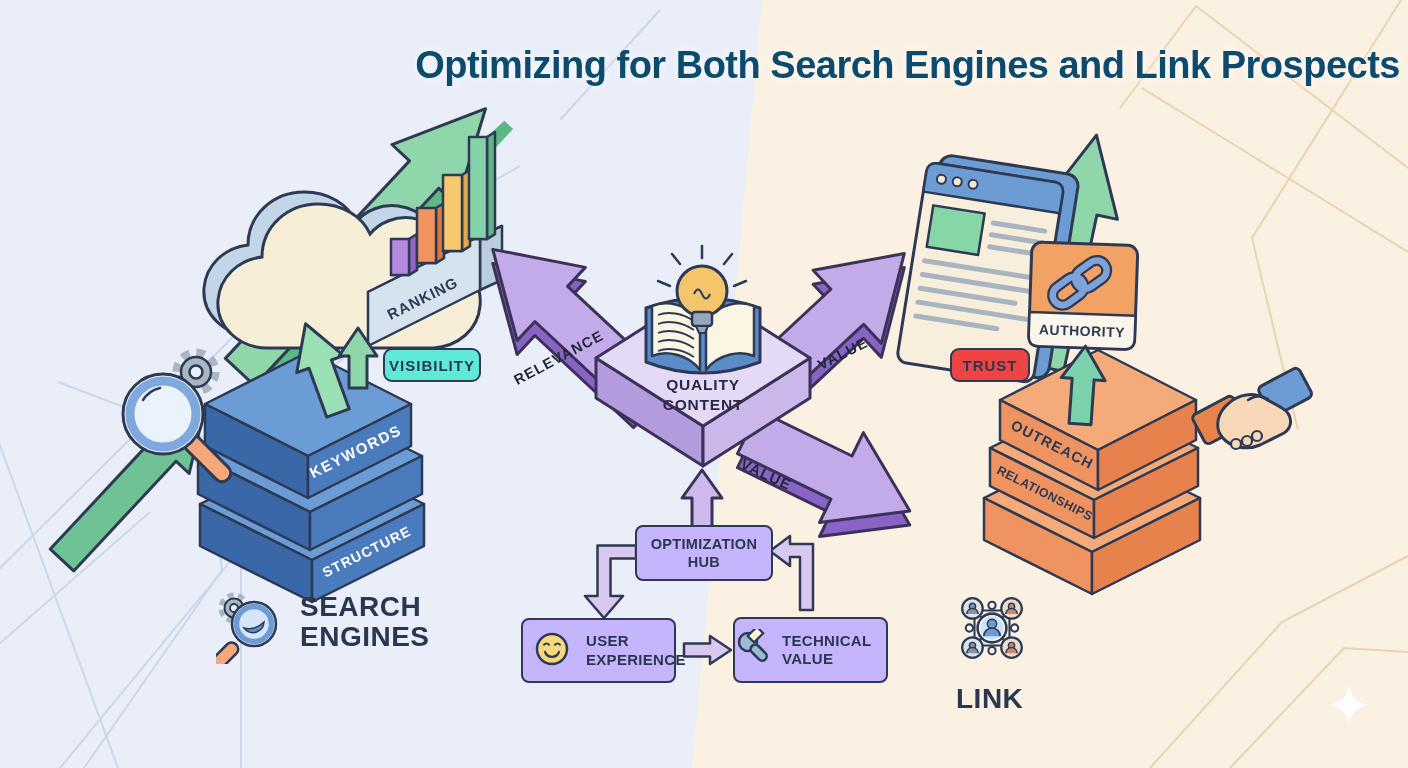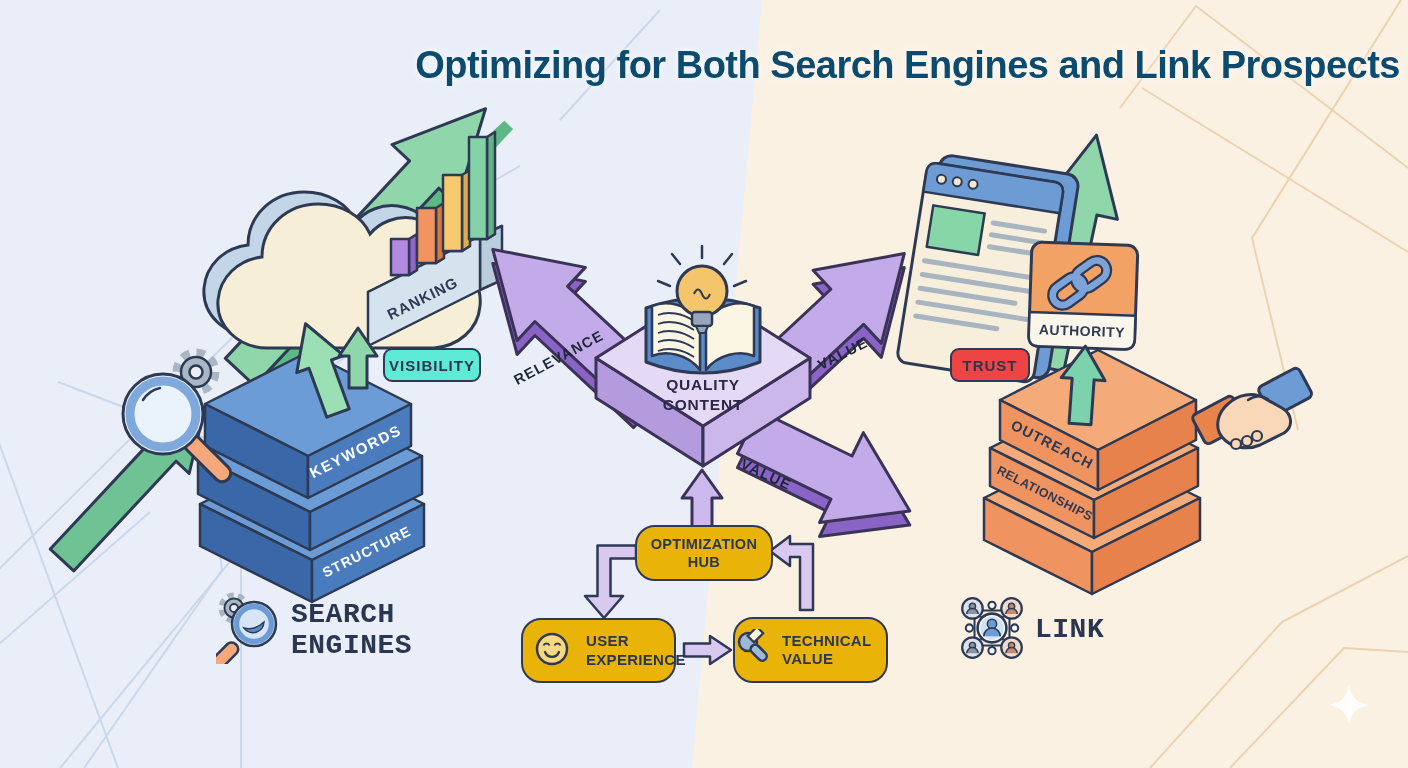--- a/index.html
+++ b/index.html
@@ -8,31 +8,31 @@
   .layer{position:absolute;left:0;top:0;}
   .page-title{position:absolute;left:0;right:0;top:36px;text-align:right;
     font-size:38px;font-weight:bold;color:#0c4a6e;letter-spacing:-0.5px;
     text-shadow:0 0 10px rgba(255,255,255,.85);margin:8px;}
   .tag{position:absolute;display:flex;align-items:center;justify-content:center;
     background:#ef4444;border:2.5px solid #2e3a54;border-radius:9px;
     color:#2b3750;font-weight:bold;box-sizing:border-box;}
   .tag.blue{background:#5eead4;}
   .vis{left:383px;top:348px;width:98px;height:34px;font-size:15px;letter-spacing:1px;}
   .trust{left:950px;top:348px;width:80px;height:34px;font-size:15px;letter-spacing:1px;}
-  .flowbox{position:absolute;background:#eab308;border:2.5px solid #2e3a54;
-    border-radius:20px;box-sizing:border-box;display:flex;align-items:center;
+  .flowbox{position:absolute;background:#c4b5fd;border:2.5px solid #2e3a54;
+    border-radius:8px;box-sizing:border-box;display:flex;align-items:center;
     color:#2b3750;font-weight:bold;}
   .hub{left:635px;top:525px;width:138px;height:56px;flex-direction:column;
     justify-content:center;font-size:14.5px;line-height:1.25;letter-spacing:.3px;text-align:center;}
   .ux{left:521px;top:618px;width:155px;height:65px;padding-left:11px;gap:16px;}
   .tech{left:733px;top:617px;width:155px;height:66px;gap:9px;}
   .boxlines{font-size:15px;line-height:1.22;letter-spacing:.3px;}
-  .footer-label{position:absolute;display:flex;align-items:center;gap:7px;font-family:Liberation Mono, monospace;}
+  .footer-label{position:absolute;display:flex;gap:16px;}
   .se-label{left:216px;top:592px;}
-  .lp-label{left:956px;top:592px;}
+  .lp-label{left:956px;top:592px;flex-direction:column;}
   .footer-text{font-size:28px;line-height:1.08;font-weight:bold;color:#2b3750;letter-spacing:.5px;}
 </style>
 </head>
 <body>
 
 <div class="canvas">
 
 <svg class="layer" width="1408" height="768" viewBox="0 0 1408 768">
 
   <g>

